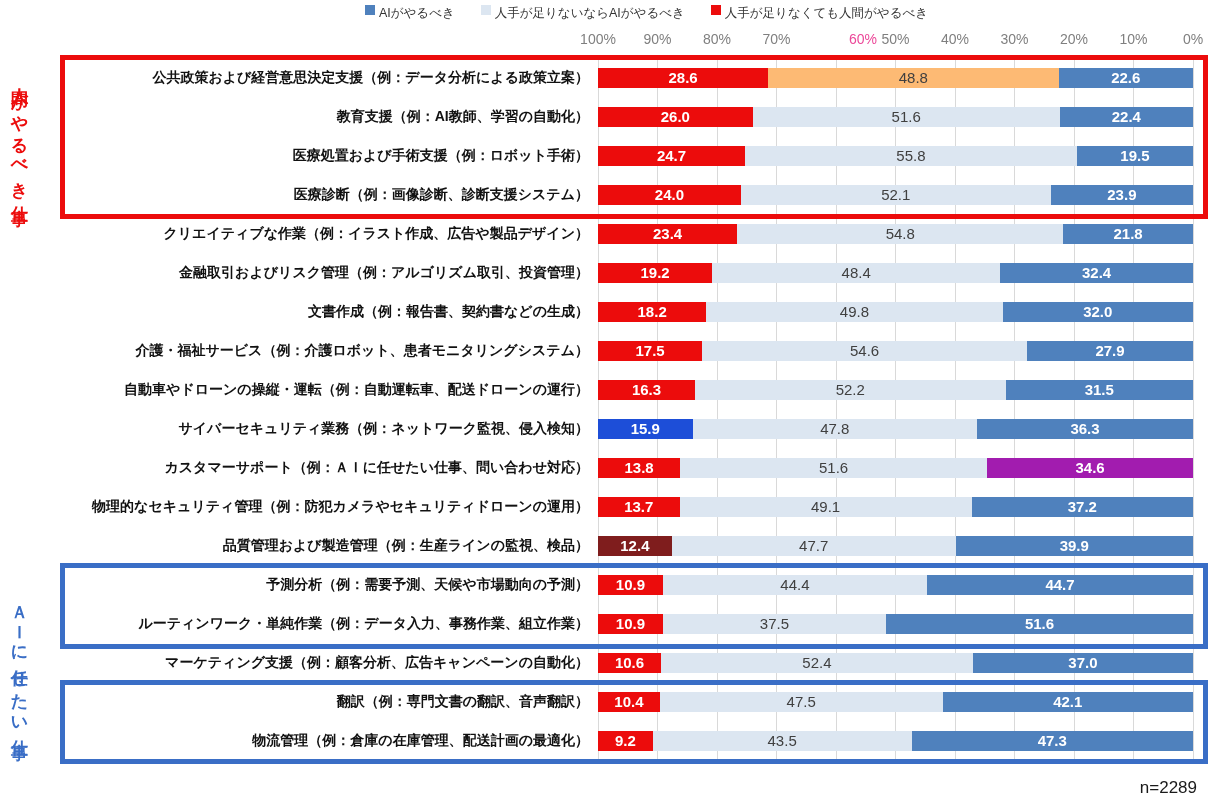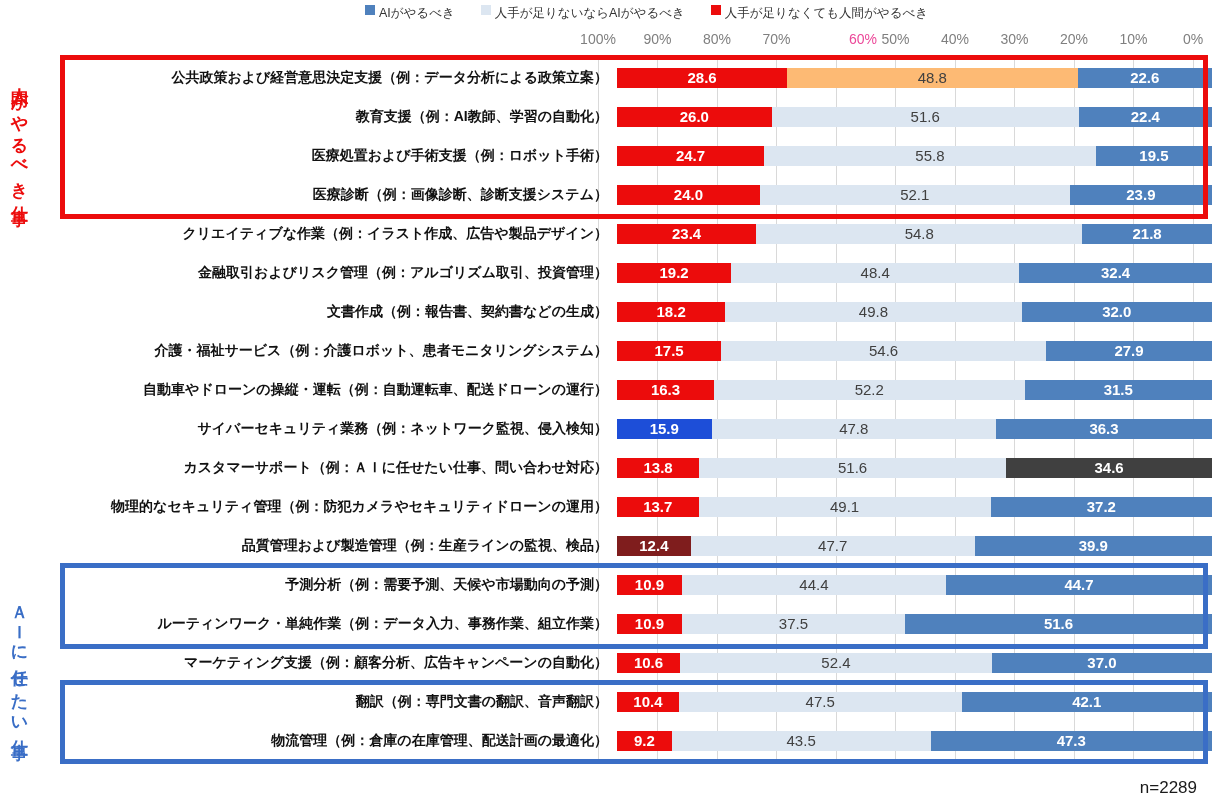--- a/index.html
+++ b/index.html
@@ -19,21 +19,21 @@
   
   .axis{position:absolute;left:598px;top:31px;width:595px;height:20px;}
   .tick{
     position:absolute;top:0;transform:translateX(-50%);
     font-size:14px;color:#7f7f7f;white-space:nowrap;
   }
   
   .grid{position:absolute;left:598px;top:56px;width:595px;height:707px;z-index:0;}
   .gridline{position:absolute;top:0;width:1px;height:100%;background:#d9d9d9;}
   
-  .rows{position:absolute;left:0;top:58px;z-index:1;padding-left:19px;}
+  .rows{position:absolute;left:0;top:58px;z-index:1;}
   .row{display:flex;align-items:center;height:39px;width:1193px;}
   .row-label{
     width:598px;box-sizing:border-box;padding-right:9px;text-align:right;
     font-size:14px;font-weight:600;color:#111111;white-space:nowrap;
   }
   .track{width:595px;height:20px;display:flex;position:relative;}
   .seg{height:100%;display:flex;align-items:center;justify-content:center;overflow:visible;}
   .seg-val{font-size:15px;white-space:nowrap;}
   .seg-human .seg-val{color:#ffffff;font-weight:700;}
   .seg-cond  .seg-val{color:#404040;font-weight:400;}
@@ -243,21 +243,21 @@
     </div>
     <div class="row">
       <div class="row-label">カスタマーサポート（例：ＡＩに任せたい仕事、問い合わせ対応）</div>
       <div class="track">
         <div class="seg seg-human" style="width: 13.8%; background: rgb(236, 12, 12);">
           <span class="seg-val">13.8</span>
         </div>
         <div class="seg seg-cond" style="width: 51.6%; background: rgb(220, 230, 241);">
           <span class="seg-val">51.6</span>
         </div>
-        <div class="seg seg-ai" style="width: 34.6%; background: #404040;">
+        <div class="seg seg-ai" style="width: 34.6%; background: #a21caf;">
           <span class="seg-val">34.6</span>
         </div>
       </div>
     </div>
     <div class="row">
       <div class="row-label">物理的なセキュリティ管理（例：防犯カメラやセキュリティドローンの運用）</div>
       <div class="track">
         <div class="seg seg-human" style="width: 13.7%; background: rgb(236, 12, 12);">
           <span class="seg-val">13.7</span>
         </div>

